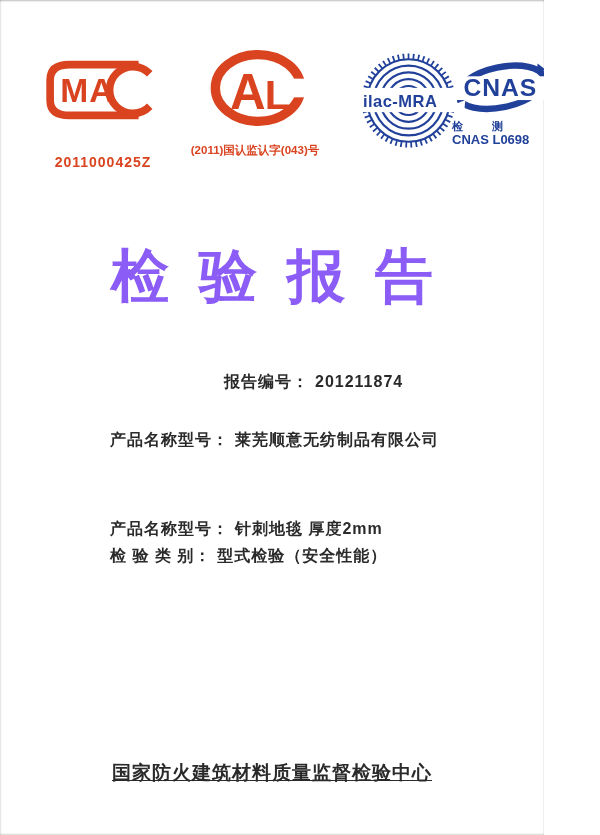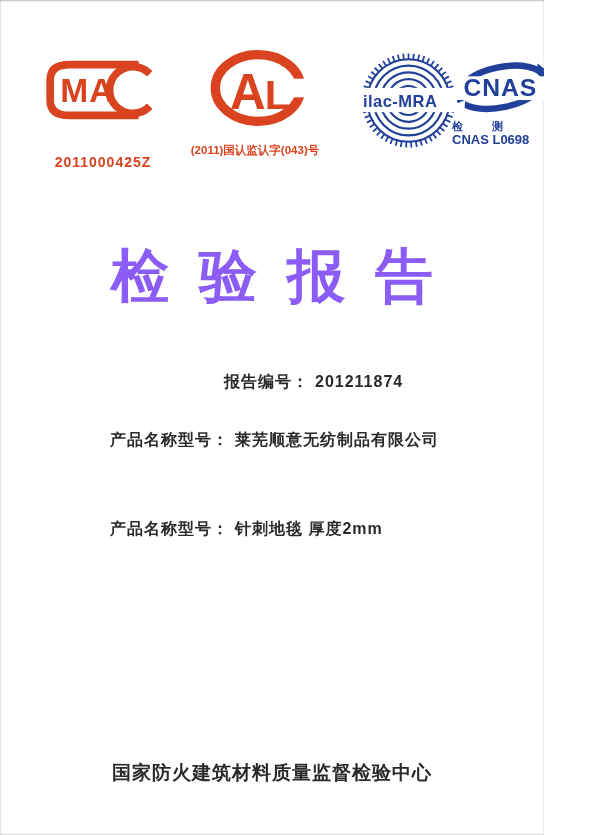--- a/index.html
+++ b/index.html
@@ -20,21 +20,21 @@
   .report-title{
     left:0;right:0;top:238px;text-align:center;
     font-size:58px;font-weight:bold;color:#8b5cf6;
     letter-spacing:30px;text-indent:30px;white-space:nowrap;
   }
   
   .info-line{color:#2a2a2a;font-size:16px;font-weight:bold;letter-spacing:1px;white-space:nowrap;}
   .info-line .val{margin-left:6px;}
   .footer-org{
     left:0;right:0;top:760px;text-align:center;
-    font-size:19px;font-weight:bold;color:#2a2a2a;letter-spacing:1px;
+    font-size:19px;font-weight:bold;color:#2a2a2a;letter-spacing:1px;text-decoration:underline;
   }
   .mono{font-family:Liberation Sans, sans-serif;}
 </style>
 </head>
 <body>
 
 <div class="page">
 
   <div class="abs" style="left:42px;top:56px;width:122px;height:68px;">
     <svg viewBox="0 0 240 132" width="122" height="68">
@@ -90,16 +90,19 @@
   </div>
 
   <div class="abs info-line" style="left:110px;top:430px;">
     <span>产品名称型号：</span><span class="val">莱芜顺意无纺制品有限公司</span>
   </div>
 
   <div class="abs info-line" style="left:110px;top:489px;margin-top:30px;">
     <span>产品名称型号：</span><span class="val">针刺地毯  厚度2mm</span>
   </div>
 
+  <div class="abs info-line" style="left:110px;top:546px;">
+    <span>检 验 类 别：</span><span class="val">型式检验（安全性能）</span>
+  </div>
 
   <div class="abs footer-org">国家防火建筑材料质量监督检验中心</div>
 
 </div>
 
 </body></html>

